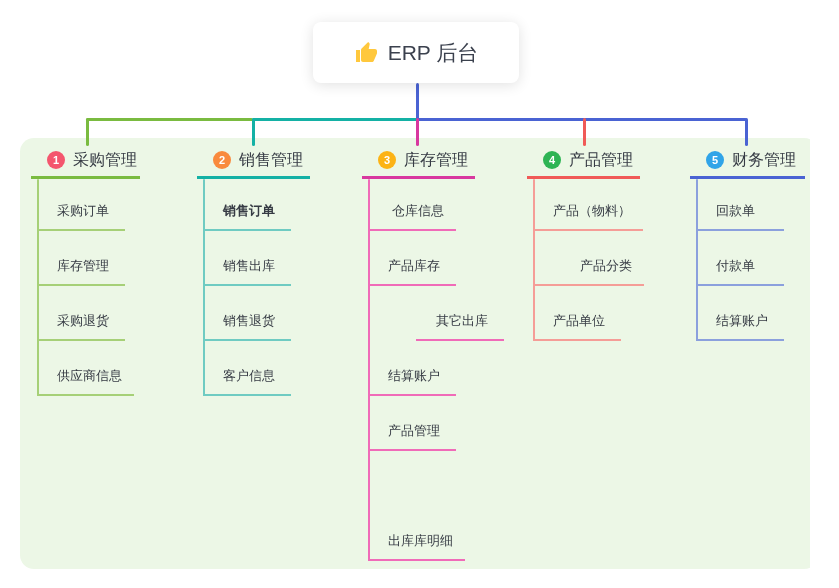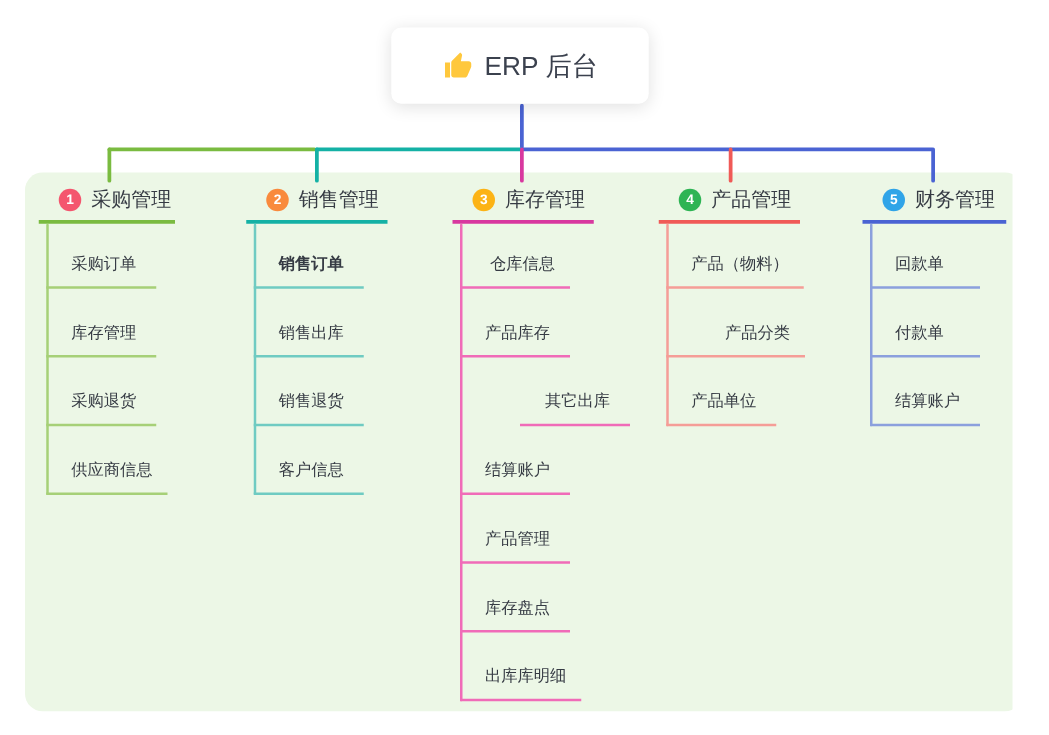--- a/index.html
+++ b/index.html
@@ -114,23 +114,20 @@
   </div>
   <div class="child" style="left: 368px; top: 304px; border-bottom-color: rgb(240, 107, 184); margin-left: 48px;">
     <span>其它出库</span>
   </div>
   <div class="child" style="left: 368px; top: 359px; border-bottom-color: rgb(240, 107, 184);">
     <span>结算账户</span>
   </div>
   <div class="child" style="left: 368px; top: 414px; border-bottom-color: rgb(240, 107, 184);">
     <span>产品管理</span>
   </div>
-  <div class="child" style="left: 368px; top: 469px; border-bottom-color: rgb(240, 107, 184);">
-    <span>库存盘点</span>
-  </div>
   <div class="child" style="left: 368px; top: 524px; border-bottom-color: rgb(240, 107, 184);">
     <span>出库库明细</span>
   </div>
 
   <div class="title-row" style="left: 527px; width: 113px; border-bottom-color: rgb(240, 90, 87);">
     <span class="badge" style="background-color: rgb(46, 180, 84);">4</span>
     <span>产品管理</span>
   </div>
   <div class="vline trunk" style="left: 533px; top: 179px; height: 162px; background-color: rgb(245, 157, 151);"></div>
   <div class="child" style="left: 533px; top: 194px; border-bottom-color: rgb(245, 157, 151);">

